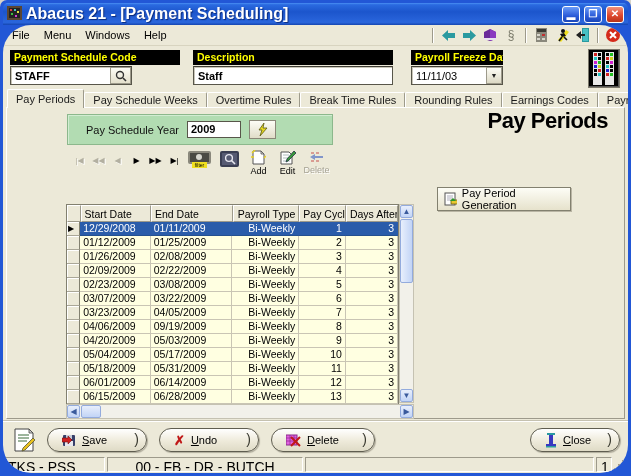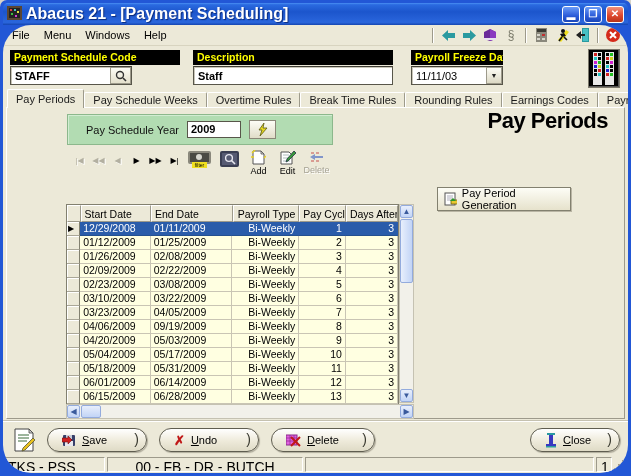--- a/index.html
+++ b/index.html
@@ -402,21 +402,21 @@
               <div class="grid-row">
                 <div class="cell marker w-m"></div>
                 <div class="cell w-c0">02/23/2009</div>
                 <div class="cell w-c1">03/08/2009</div>
                 <div class="cell w-c2">Bi-Weekly</div>
                 <div class="cell w-c3 num">5</div>
                 <div class="cell w-c4 num">3</div>
               </div>
               <div class="grid-row">
                 <div class="cell marker w-m"></div>
-                <div class="cell w-c0">03/10/2009</div>
+                <div class="cell w-c0">03/07/2009</div>
                 <div class="cell w-c1">03/22/2009</div>
                 <div class="cell w-c2">Bi-Weekly</div>
                 <div class="cell w-c3 num">6</div>
                 <div class="cell w-c4 num">3</div>
               </div>
               <div class="grid-row">
                 <div class="cell marker w-m"></div>
                 <div class="cell w-c0">03/23/2009</div>
                 <div class="cell w-c1">04/05/2009</div>
                 <div class="cell w-c2">Bi-Weekly</div>

